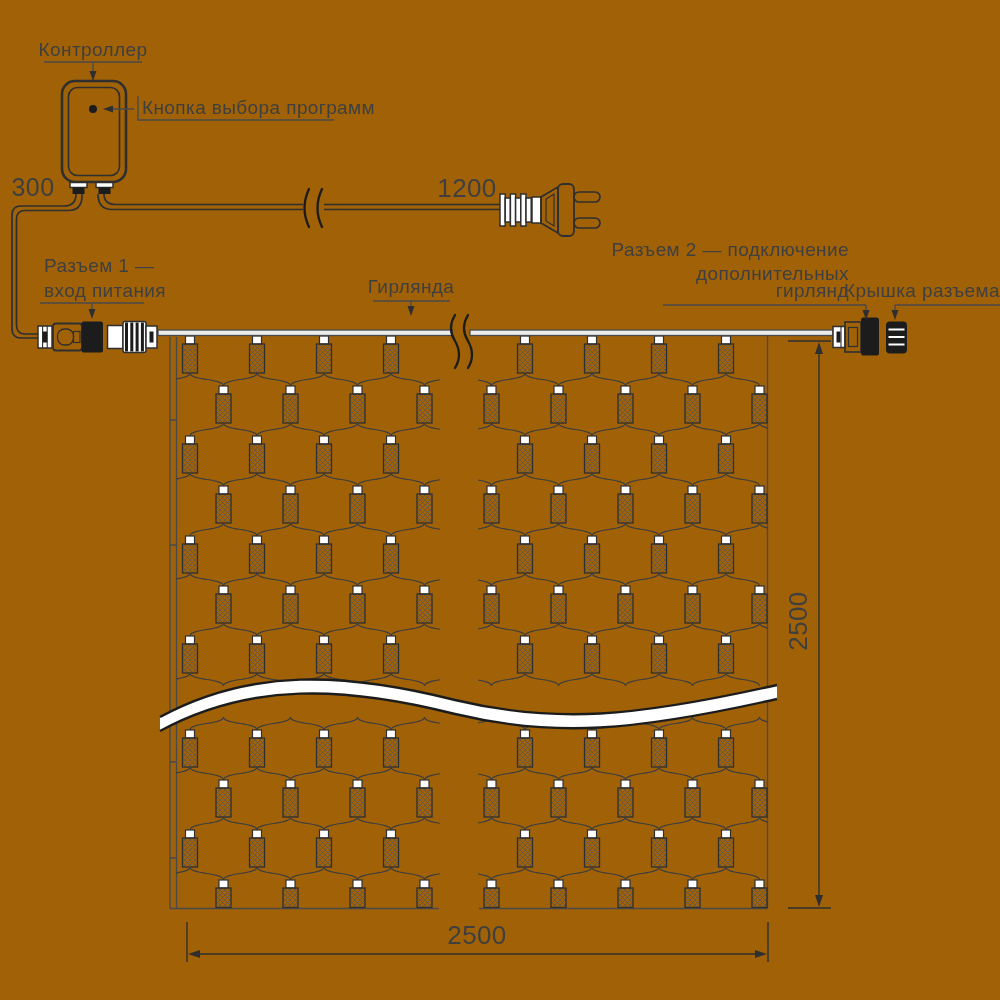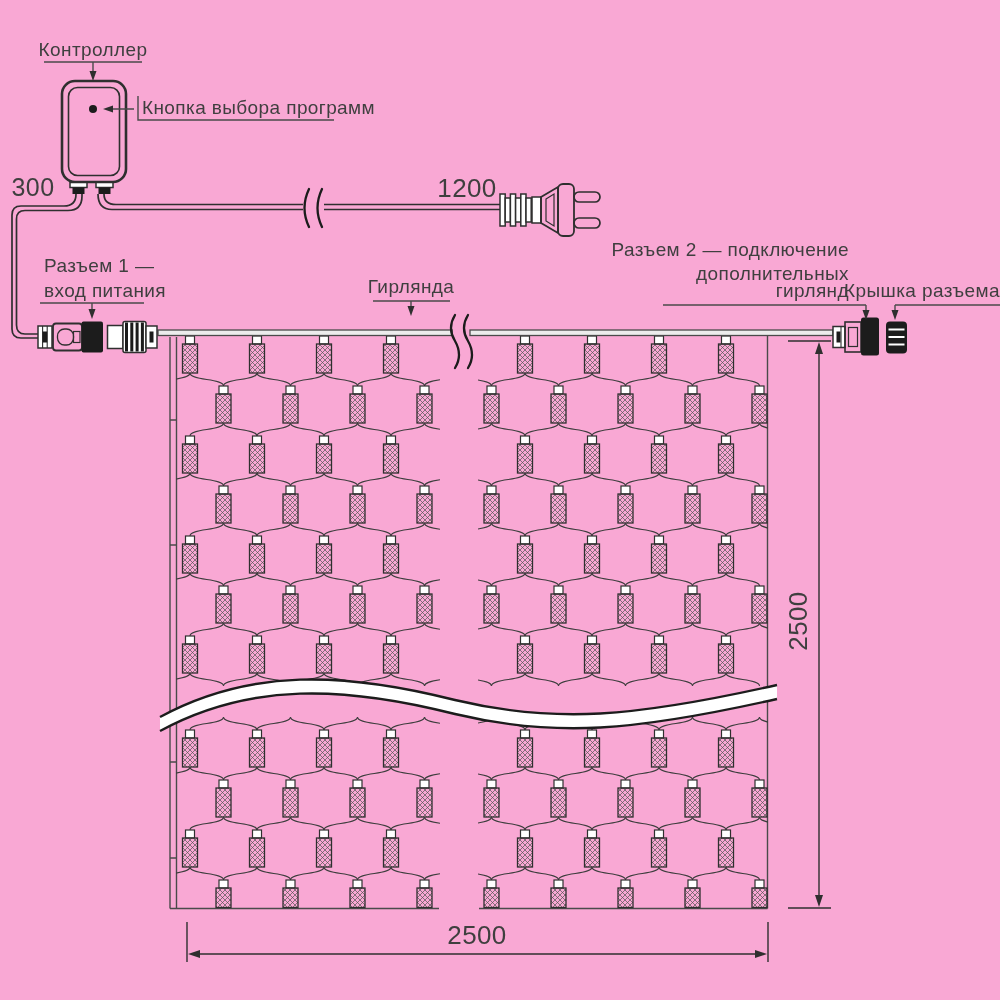--- a/index.html
+++ b/index.html
@@ -1,16 +1,16 @@
 <!DOCTYPE html>
 <html><head>
 <meta charset="utf-8">
 <style>
   html,body{margin:0;padding:0;background:#fff;}
-  .stage{width:1000px;height:1000px;position:relative;background:#f9a8d4;
+  .stage{width:1000px;height:1000px;position:relative;background:#a16207;
          font-family:"Liberation Sans", sans-serif;}
   svg text{fill:#3f3f3f;letter-spacing:.4px;}
   .lbl{font-size:19px;}
   .num{font-size:26px;}
   .num-sm{font-size:25px;}
   .stroke{stroke:#2f2f2f;fill:none;}
   .callout{stroke:#4a4a4a;stroke-width:1.4;fill:none;}
   .ah{fill:#2f2f2f;stroke:none;}
   .frame{stroke:#4a4a4a;stroke-width:1.4;fill:none;}
   .wire{stroke:#2f2f2f;stroke-width:1.7;fill:none;}

